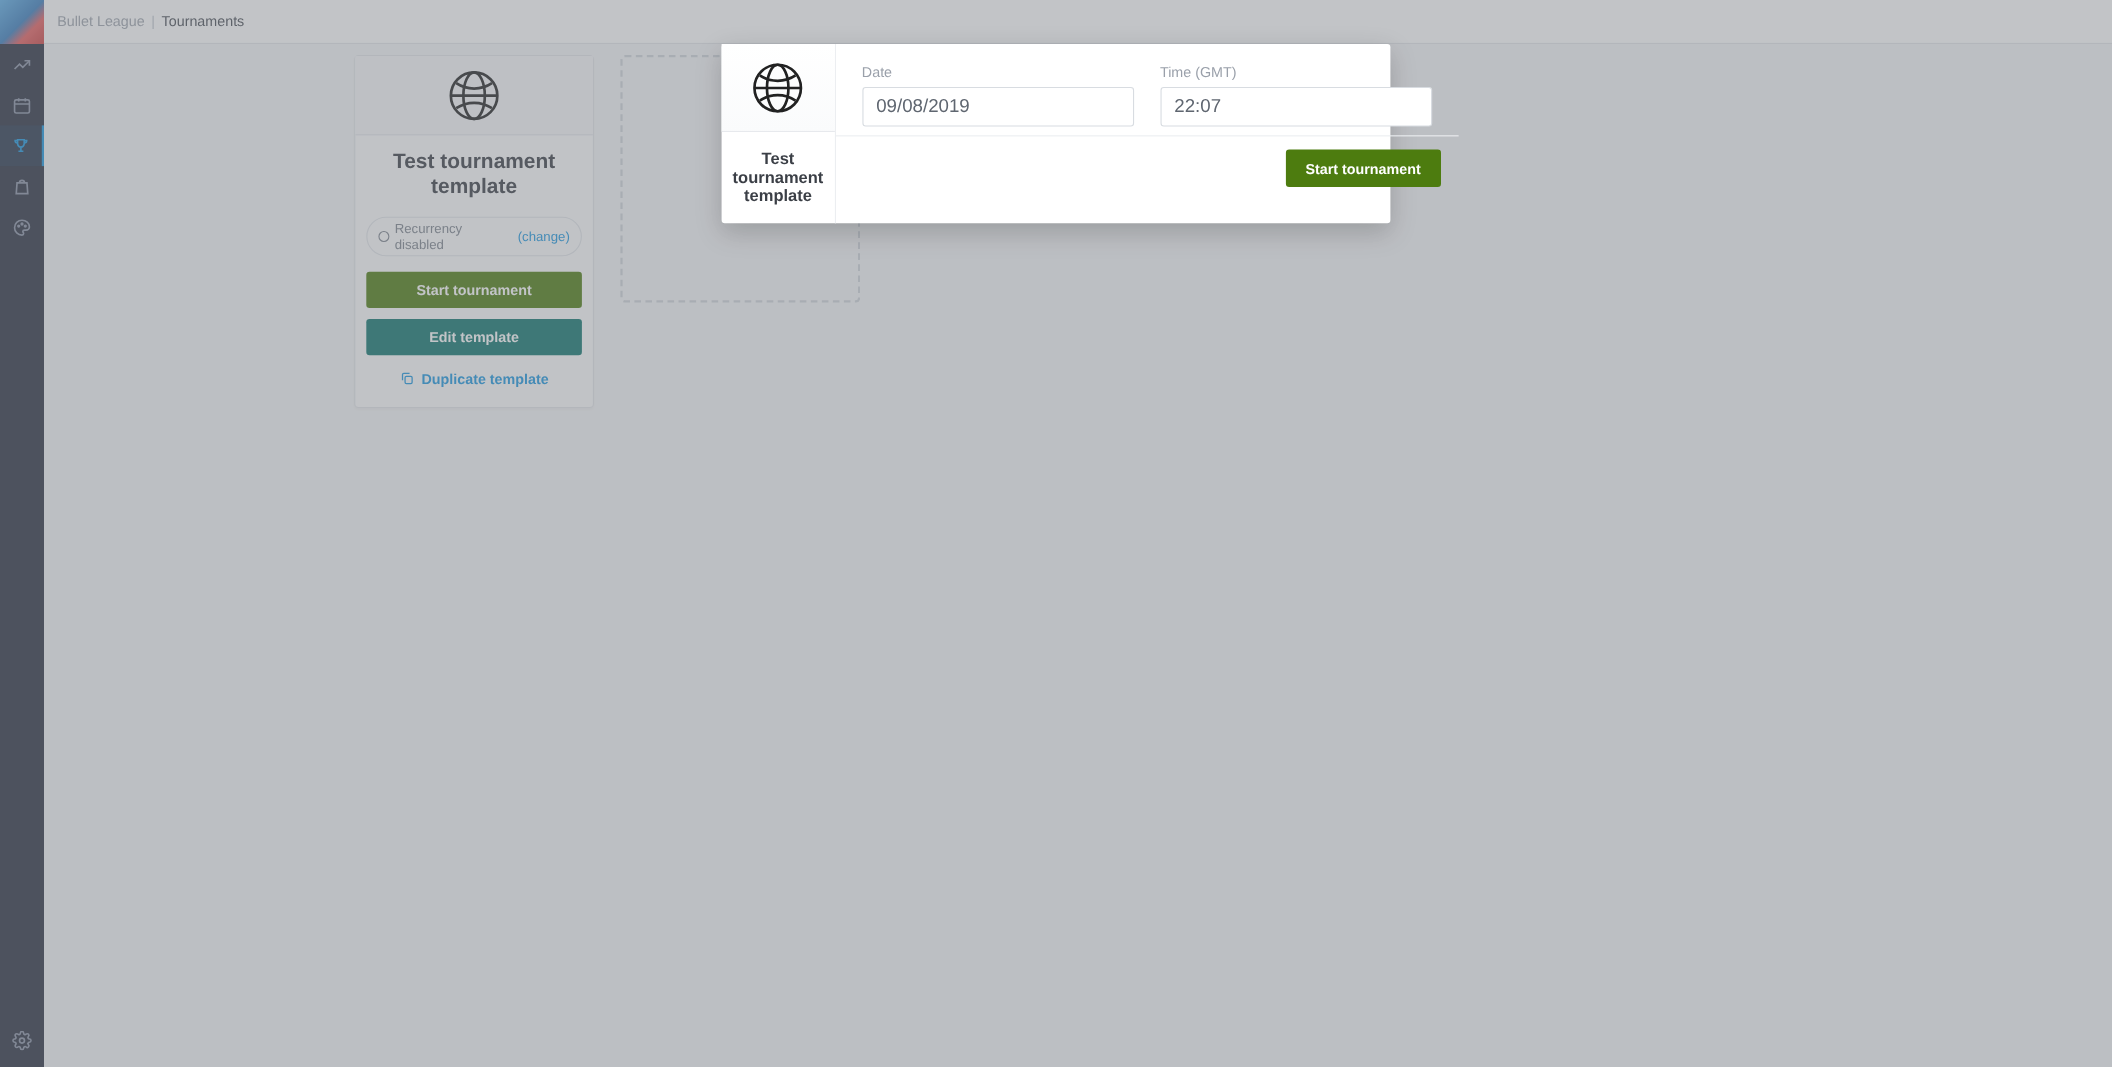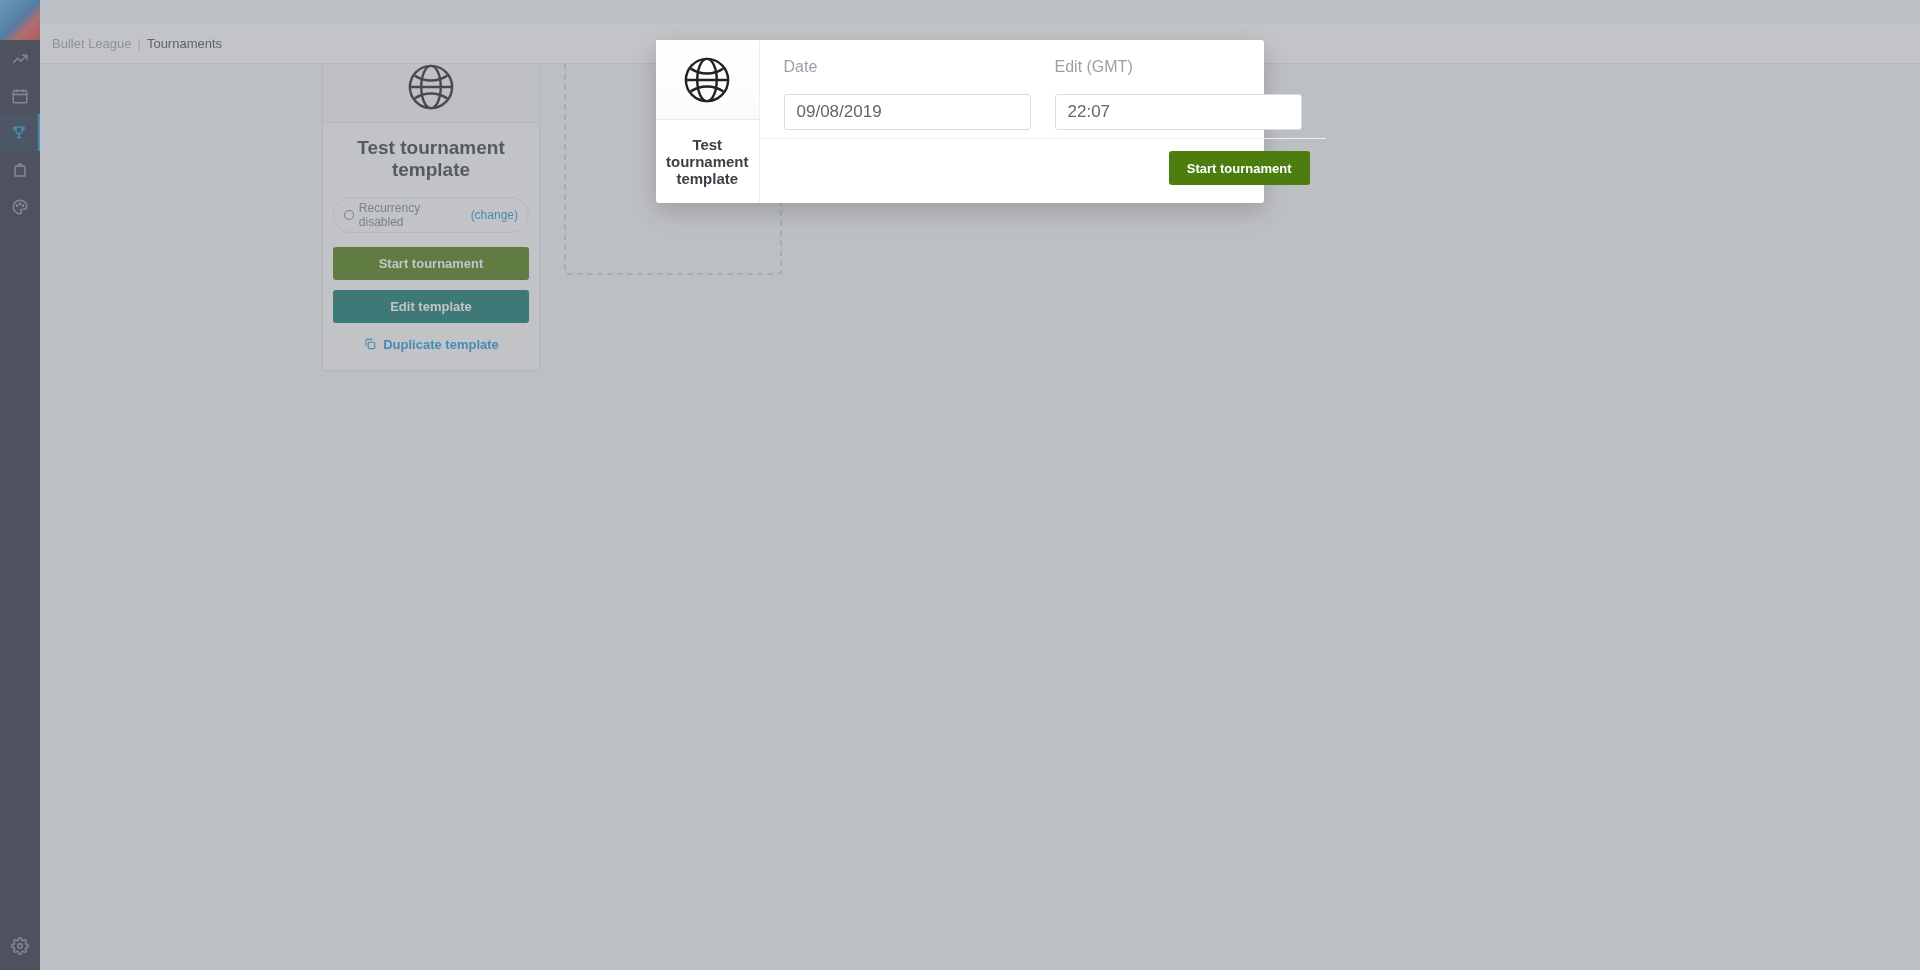--- a/index.html
+++ b/index.html
@@ -23,21 +23,21 @@
   }
   .sidebar .nav-item.active { color:#1d98e0; border-right:2px solid #1d98e0; background:rgba(29,152,224,0.08); }
   .sidebar .spacer { flex:1; }
   .sidebar svg { width:18px; height:18px; display:block; }
 
   
   .topbar {
     position:fixed; top:0; left:40px; right:0; height:40px;
     background:#fff; border-bottom:1px solid #e3e6ea;
     display:flex; align-items:center; padding:0 12px;
-    font-size:13px; z-index:5;margin-top:24px;
+    font-size:13px; z-index:5;
   }
   .topbar .crumb { color:#a0a6af; }
   .topbar .sep { margin:0 6px; color:#c4c9d0; }
   .topbar .current { color:#4a4f57; }
 
   
   .main {
     position:absolute; top:40px; left:40px; right:0; bottom:0;
     padding:10px 282px 0 282px;
   }
@@ -127,21 +127,21 @@
   }
   .modal-right { flex:1; display:flex; flex-direction:column; }
   .modal-header {
     display:flex; align-items:center; justify-content:space-between;
     padding:16px 24px 12px 24px; border-bottom:1px solid #eceef1;
   }
   .modal-title { font-size:21px; font-weight:600; color:#3b3f46; }
   .modal-close { color:#8a8f98; font-size:20px; line-height:1; cursor:pointer; background:none; border:none; }
   .modal-body { padding:18px 24px 8px 24px; display:flex; gap:24px; }
   .field { flex:1; display:flex; flex-direction:column; }
-  .field label { font-size:16px; color:#9aa0aa; margin-bottom:18px; }
+  .field label { font-size:13px; color:#9aa0aa; margin-bottom:6px; }
   .field input {
     height:36px; border:1px solid #d8dce1; border-radius:3px;
     padding:0 12px; font-size:17px; color:#5f6670;
     outline:none; background:#fff;
   }
   .modal-footer {
     border-top:1px solid #eceef1;
     padding:12px 16px; display:flex; justify-content:flex-end;
   }
   .modal-footer .btn { margin:0; padding:0 18px; height:34px; }
@@ -258,21 +258,21 @@
     <div class="modal-left-title">Test tournament template</div>
   </div>
 
   <div class="modal-right">
     <div class="modal-body">
       <div class="field">
         <label>Date</label>
         <input type="text" value="09/08/2019" style="">
       </div>
       <div class="field">
-        <label>Edit (GMT)</label>
+        <label>Time (GMT)</label>
         <input type="text" value="22:07" style="">
       </div>
     </div>
     <div class="modal-footer">
       <button class="btn btn-green">Start tournament</button>
     </div>
   </div>
 </div>
 
 </body></html>

